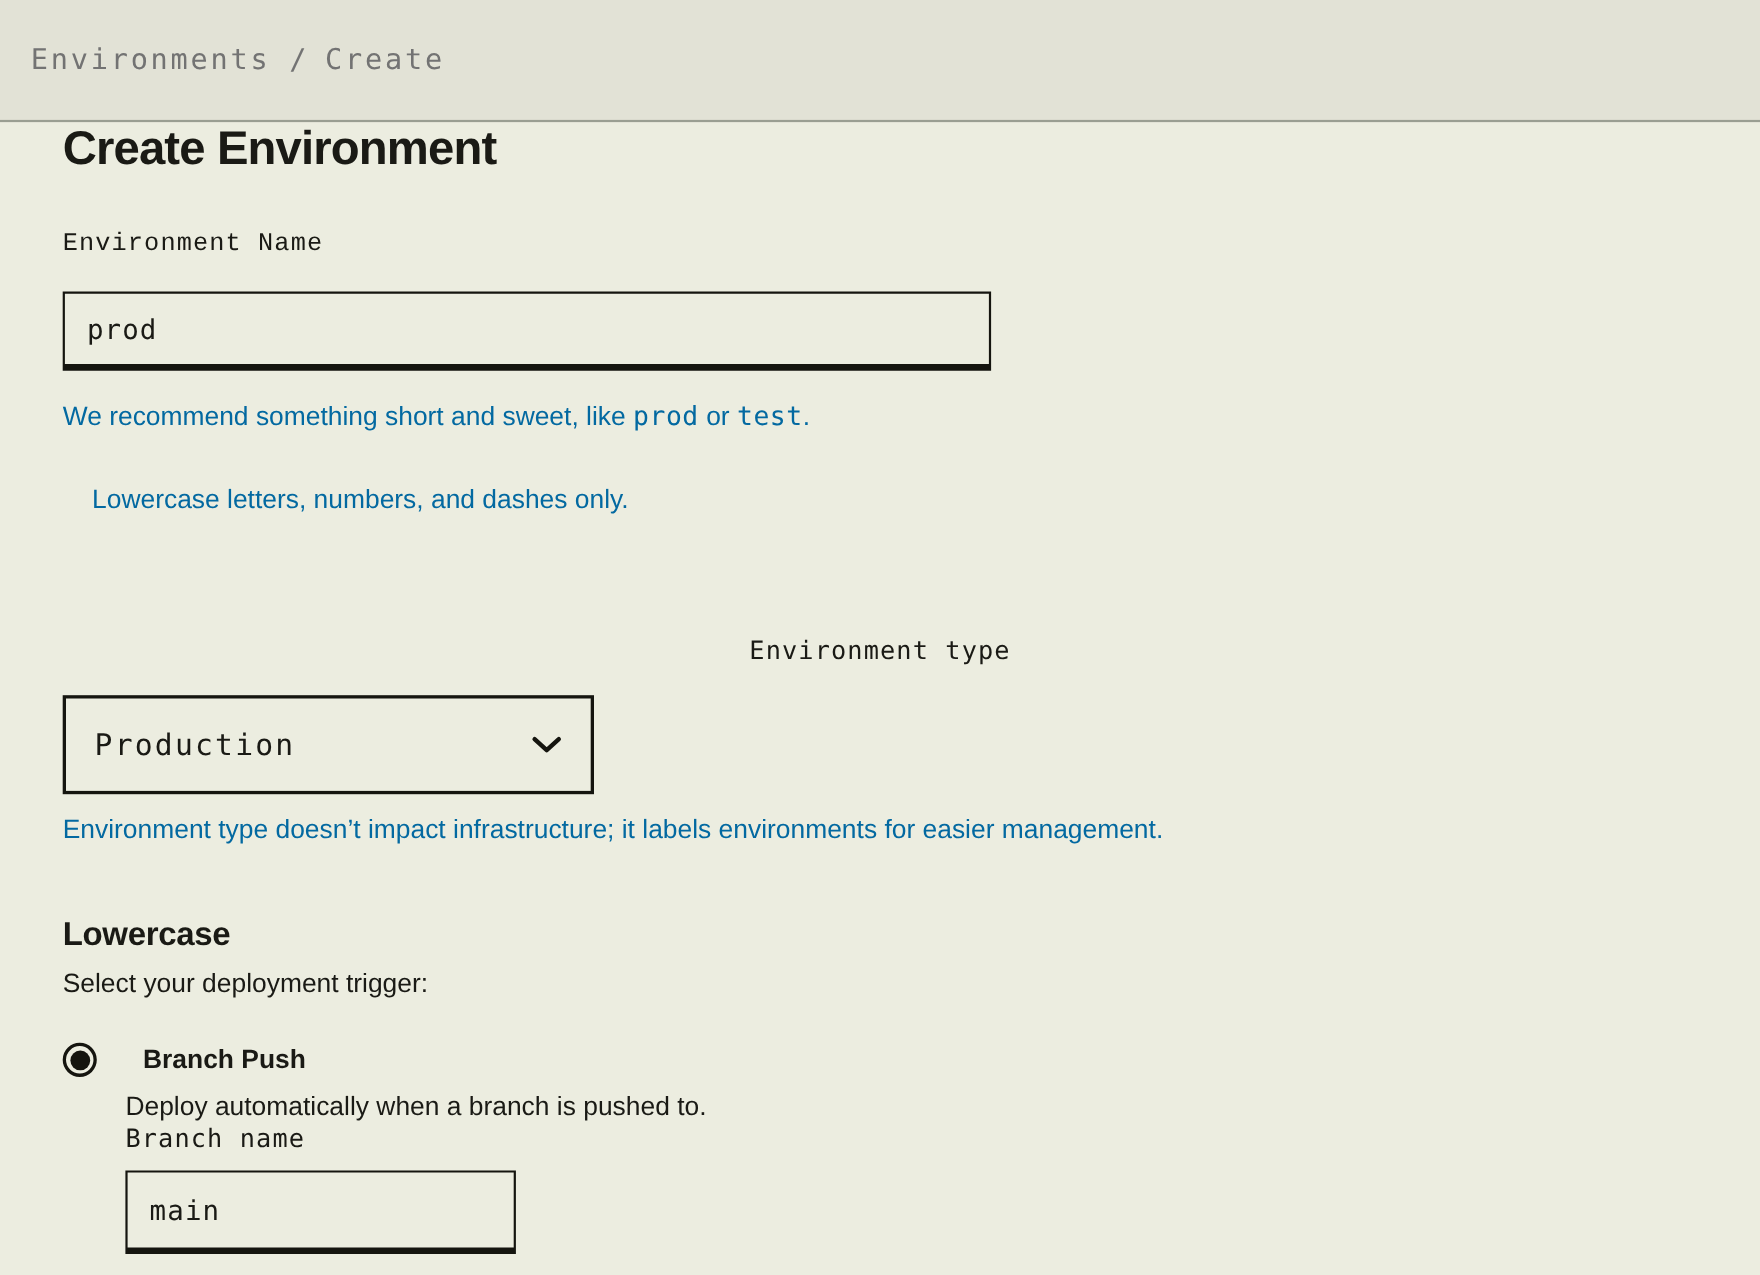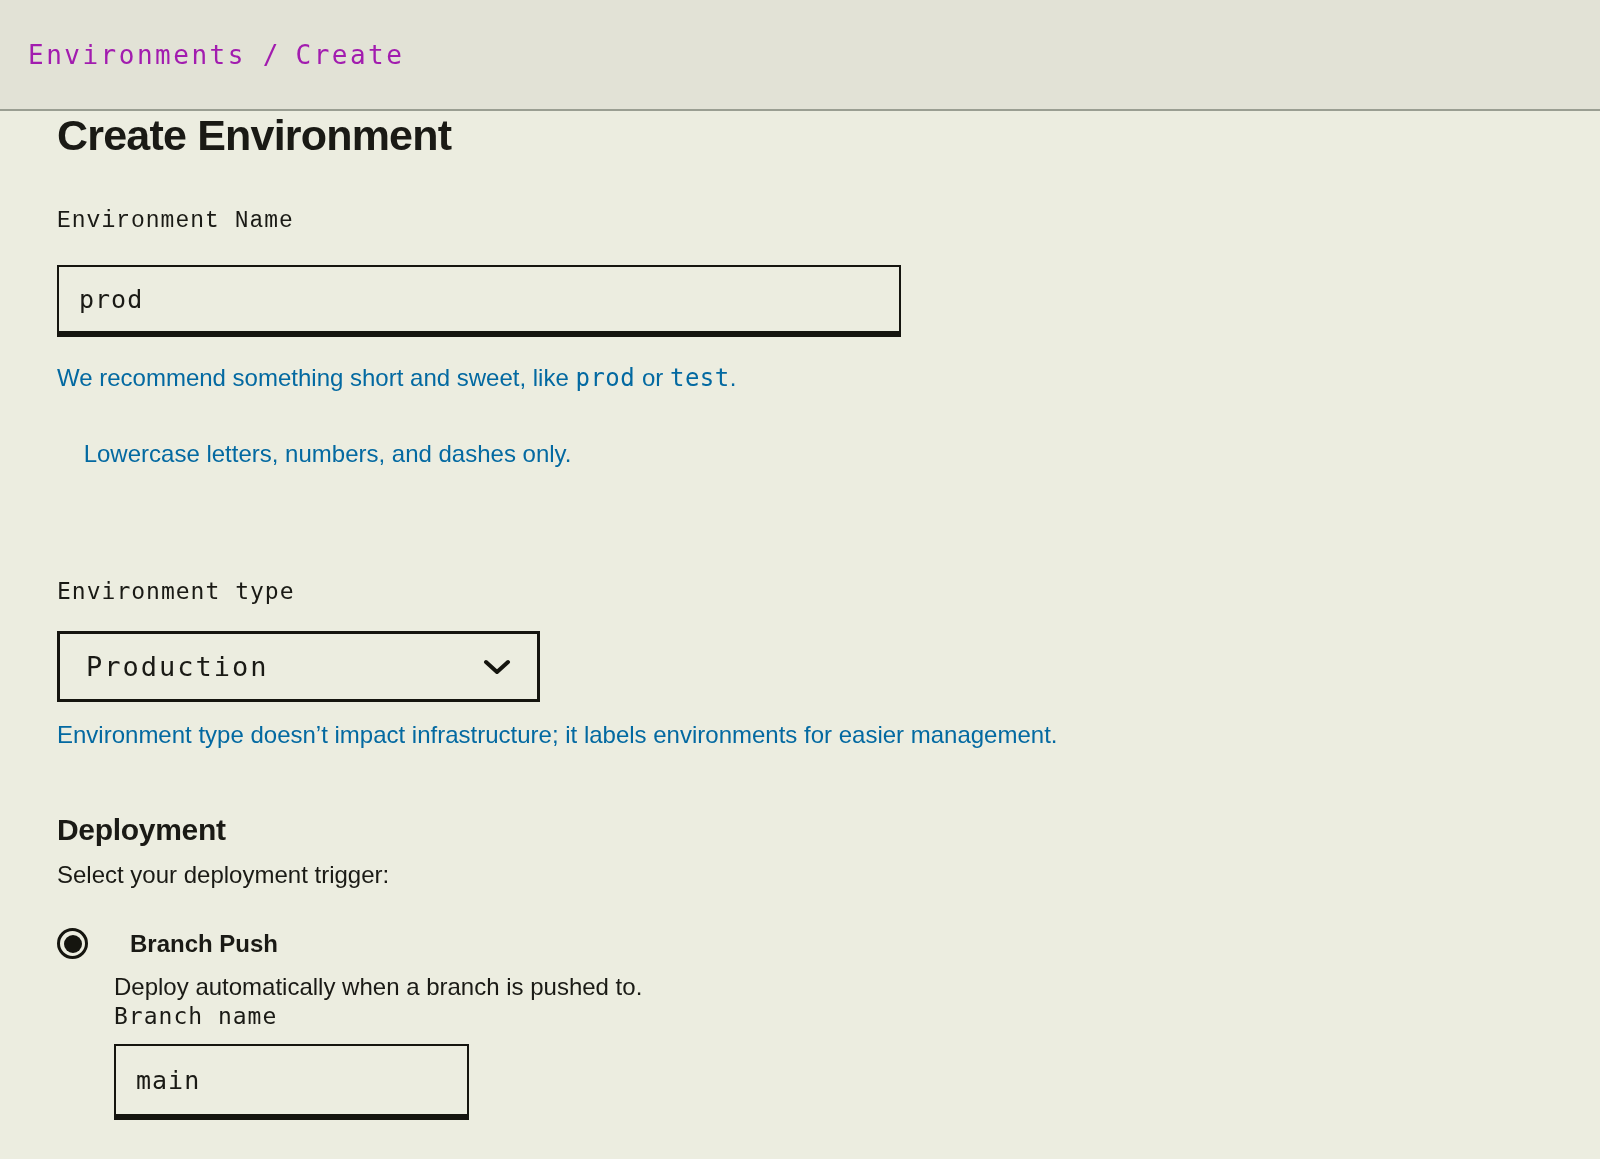--- a/index.html
+++ b/index.html
@@ -20,21 +20,21 @@
     align-items:center;
     padding:0 28px;
   }
   .breadcrumb {
     display:flex;
     align-items:center;
     gap:17px;
     font-family:"DejaVu Sans Mono", monospace;
     font-size:26px;
     letter-spacing:2.5px;
-    color:#a21caf;
+    color:#737373;
   }
   .breadcrumb .crumb { cursor:pointer; text-decoration:none; color:inherit; }
   .breadcrumb .sep { letter-spacing:0; }
 
   
   .content { padding-left:57px; padding-right:57px; }
 
   h1.page-title {
     font-size:43px;
     font-weight:700;
@@ -76,26 +76,26 @@
     color:#0369a1;
     white-space:pre-wrap;
   }
   .help-env-name { margin-top:22px; }
   .help .code {
     font-family:"DejaVu Sans Mono", monospace;
     font-size:24px;
     letter-spacing:0.5px;
   }
 
-  .label-env-type { margin-top:66px; }
+  .label-env-type { margin-top:66px;text-align:center; }
 
   .select {
     margin-top:26px;
     width:483px;
-    height:71px;
+    height:90px;
     border:3px solid #15150f;
     display:flex;
     align-items:center;
     justify-content:space-between;
     padding:0 26px 0 26px;
     cursor:pointer;
     background:transparent;
   }
   .select .select-value {
     font-family:"DejaVu Sans Mono", monospace;
@@ -190,21 +190,21 @@
   <div class="select" role="button">
     <span class="select-value">Production</span>
     <span>
       <svg width="28" height="18" viewBox="0 0 28 18">
         <polyline points="3,4 14,14 25,4" fill="none" stroke="#15150f" stroke-width="4" stroke-linecap="round" stroke-linejoin="round"></polyline>
       </svg>
     </span>
   </div>
   <div class="help help-env-type">Environment type doesn’t impact infrastructure; it labels environments for easier management.</div>
 
-  <h2 class="section-title">Deployment</h2>
+  <h2 class="section-title">Lowercase</h2>
   <div class="section-sub">Select your deployment trigger:</div>
 
   <div class="radio-option">
     <div class="radio" role="radio" aria-checked="true">
       <div class="dot"></div>
     </div>
     <div class="radio-body">
       <div class="radio-title">Branch Push</div>
       <div class="radio-desc">Deploy automatically when a branch is pushed to.</div>
 

